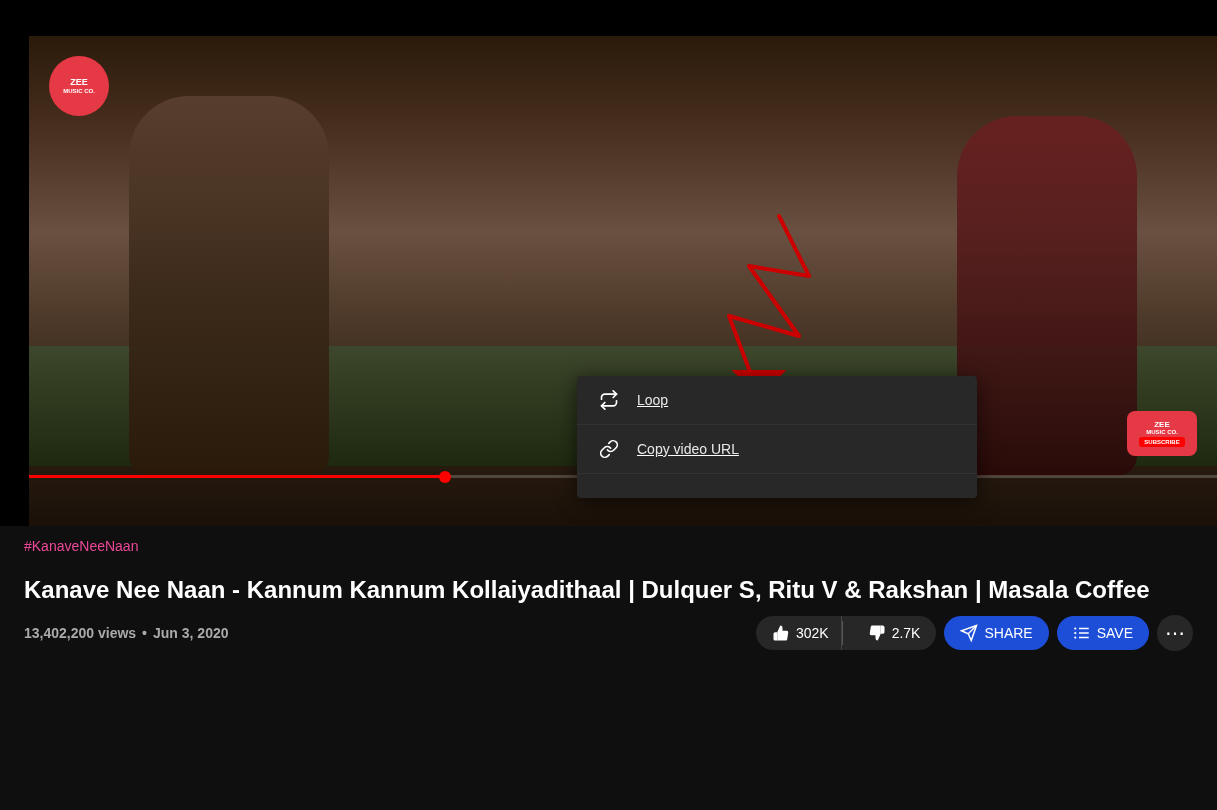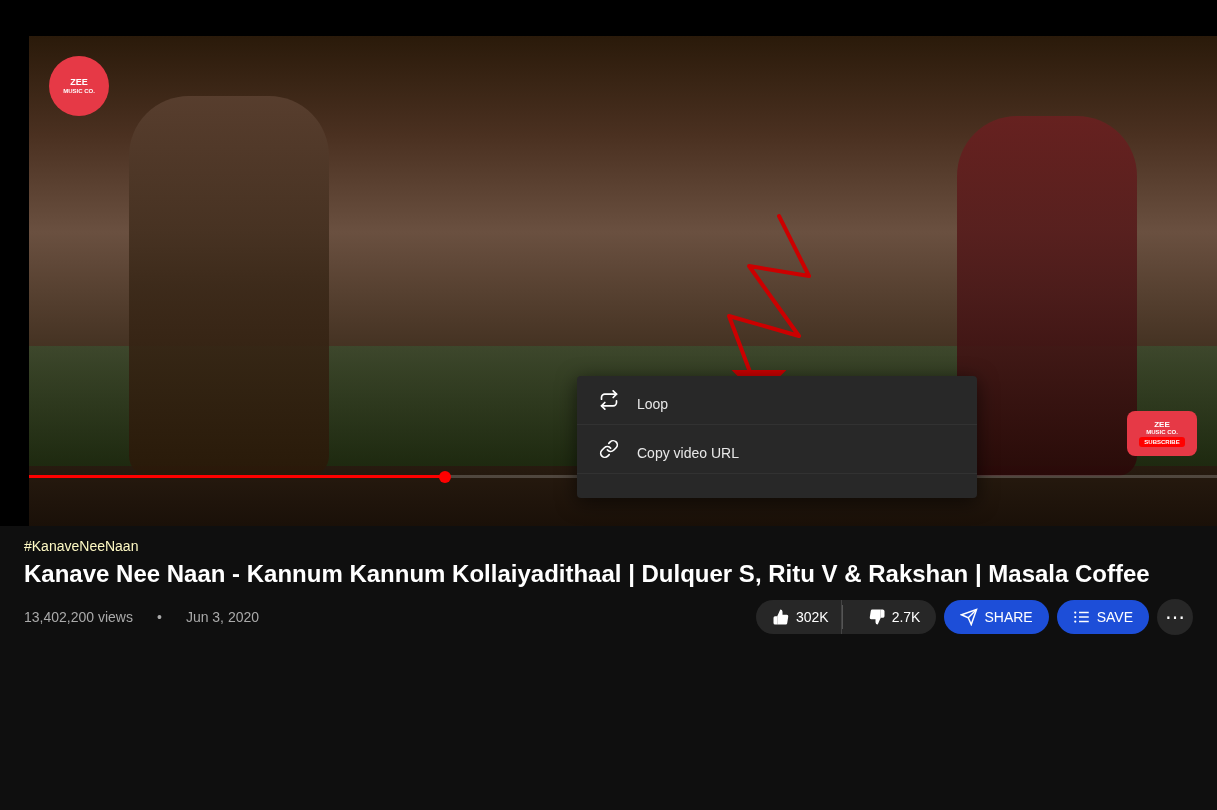--- a/index.html
+++ b/index.html
@@ -145,25 +145,26 @@
       width: 400px;
       background: #282828;
       border-radius: 4px;
       overflow: visible;
       z-index: 100;
       box-shadow: 0 4px 20px rgba(0,0,0,0.6);
     }
 
     .menu-item {
       display: flex;
-      align-items: flex-end;
+      align-items: center;
       padding: 12px 20px;
       cursor: pointer;
       transition: background 0.15s;
       border-bottom: 1px solid rgba(255,255,255,0.05);
+      text-decoration: underline;
     }
 
     .menu-item:last-child {
       border-bottom: none;
     }
 
     .menu-icon {
       width: 24px;
       height: 24px;
       margin-right: 16px;
@@ -189,23 +190,23 @@
       font-weight: 400;
     }
 
     
     .video-info {
       background: #0f0f0f;
       padding: 12px 0 8px 0;
     }
 
     .hashtag {
-      color: #fef9c3;
+      color: #ec4899;
       font-size: 14px;
-      margin-bottom: 4px;
+      margin-bottom: 20px;
     }
 
     .video-title {
       font-size: 24px;
       font-weight: 600;
       color: #fff;
       line-height: 1.3;
       margin-bottom: 10px;
     }
 
@@ -380,21 +381,21 @@
 
     </div>
   </div>
 </div>
 
 <div class="video-info" style="padding: 12px 24px 0 24px;">
   <div class="hashtag">#KanaveNeeNaan</div>
   <div class="video-title">Kanave Nee Naan - Kannum Kannum Kollaiyadithaal | Dulquer S, Ritu V &amp; Rakshan | Masala Coffee</div>
 
   <div class="video-meta">
-    <div style="display:flex;align-items:center;gap:24px;">
+    <div style="display:flex;align-items:center;gap:6px;font-weight:bold;">
       <span class="view-count">13,402,200 views</span>
       <span class="view-count">•</span>
       <span class="view-count">Jun 3, 2020</span>
     </div>
 
     <div class="action-buttons">
 
       <div class="like-dislike-group">
         <button class="action-btn like-btn">
           <svg viewBox="0 0 24 24" xmlns="http://www.w3.org/2000/svg" style="width:18px;height:18px;fill:#fff;">

